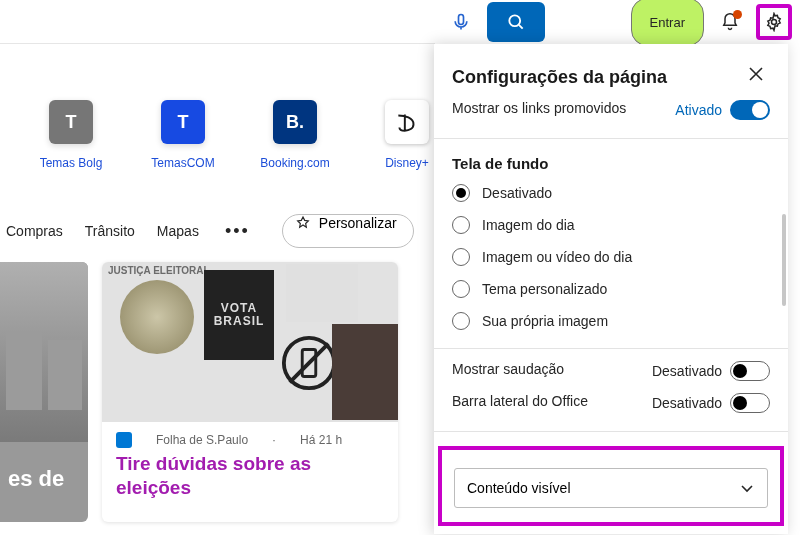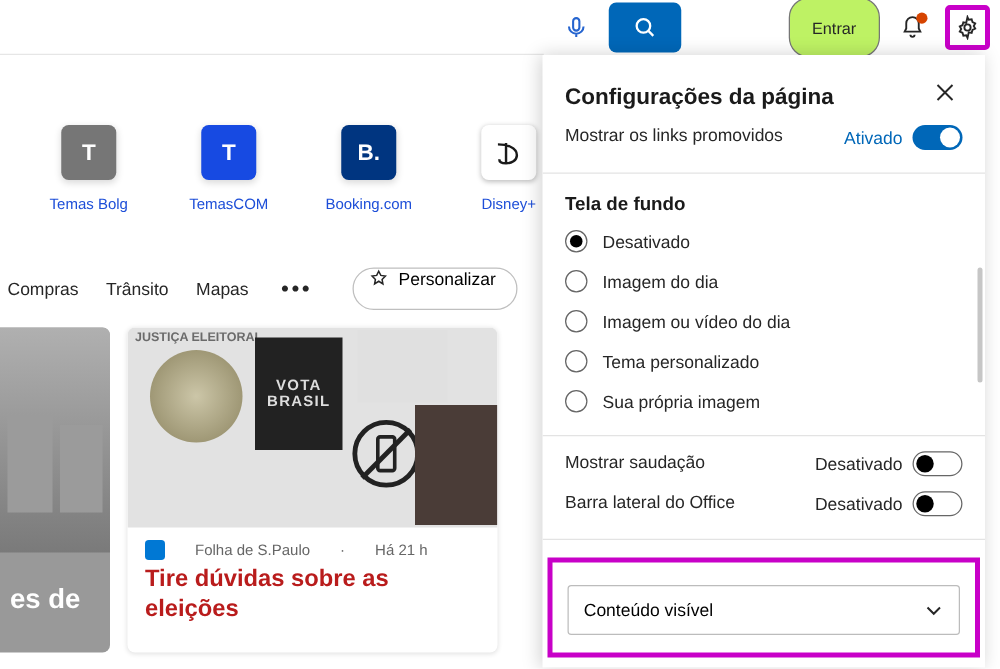--- a/index.html
+++ b/index.html
@@ -31,21 +31,21 @@
   .cards { display:flex; gap:14px; padding:14px 0 0 0; }
   .card1 { width:88px; height:260px; background:#999; border-radius:0 6px 6px 0; overflow:hidden; position:relative; }
   .card1-img { width:100%; height:180px; background:linear-gradient(180deg,#b0b0b0,#7a7a7a); position:relative;}
   .blurblock { position:absolute; background:#9b9b9b; }
   .card1-title { position:absolute; bottom:30px; left:8px; color:#fff; font-size:22px; font-weight:700; }
   .card2 { width:296px; background:#fff; border-radius:6px; box-shadow:0 1px 4px rgba(0,0,0,.12); overflow:hidden; }
   .card2-img { height:160px; background:#e2e2e2; position:relative; overflow:hidden;}
   .card2-body { padding:10px 14px 16px; }
   .source-row { display:flex; align-items:center; gap:24px; font-size:12px; color:#666; margin-bottom:4px;}
   .source-badge { width:16px;height:16px;background:#0078d4;border-radius:3px;display:inline-block;}
-  .card2-title { font-size:19px; font-weight:600; color:#b91c1c; line-height:1.25; }
+  .card2-title { font-size:19px; font-weight:600; color:#a21caf; line-height:1.25; }
   .seal { width:74px;height:74px;border-radius:50%;background:radial-gradient(circle,#ccc6a8,#8c8460);position:absolute;left:18px;top:18px; }
   .votabrasil { width:70px;height:90px;background:#222;position:absolute;left:102px;top:8px;display:flex;flex-direction:column;align-items:center;justify-content:center;color:#ddd;font-size:12px;font-weight:800;letter-spacing:1px;line-height:1.1;text-align:center;}
   .nophone { width:58px;height:58px;position:absolute;left:178px;top:72px;}
 
   
   .panel { position:absolute; top:44px; right:12px; width:354px; height:490px; background:#fff; box-shadow:-2px 0 14px rgba(0,0,0,.18); padding:16px 18px 0; overflow:hidden;}
   .panel-scroll-thumb { position:absolute; right:2px; top:170px; width:4px; height:92px; background:#c6c6c6; border-radius:2px; }
   .panel-head { display:flex; justify-content:space-between; align-items:flex-end;gap:15px; }
   .panel-title { font-size:18px; font-weight:600; color:#1a1a1a; }
   .panel-close { width:28px;height:28px;display:flex;align-items:center;justify-content:center;cursor:pointer;border:none;background:transparent;font-size:16px;color:#262626;}

